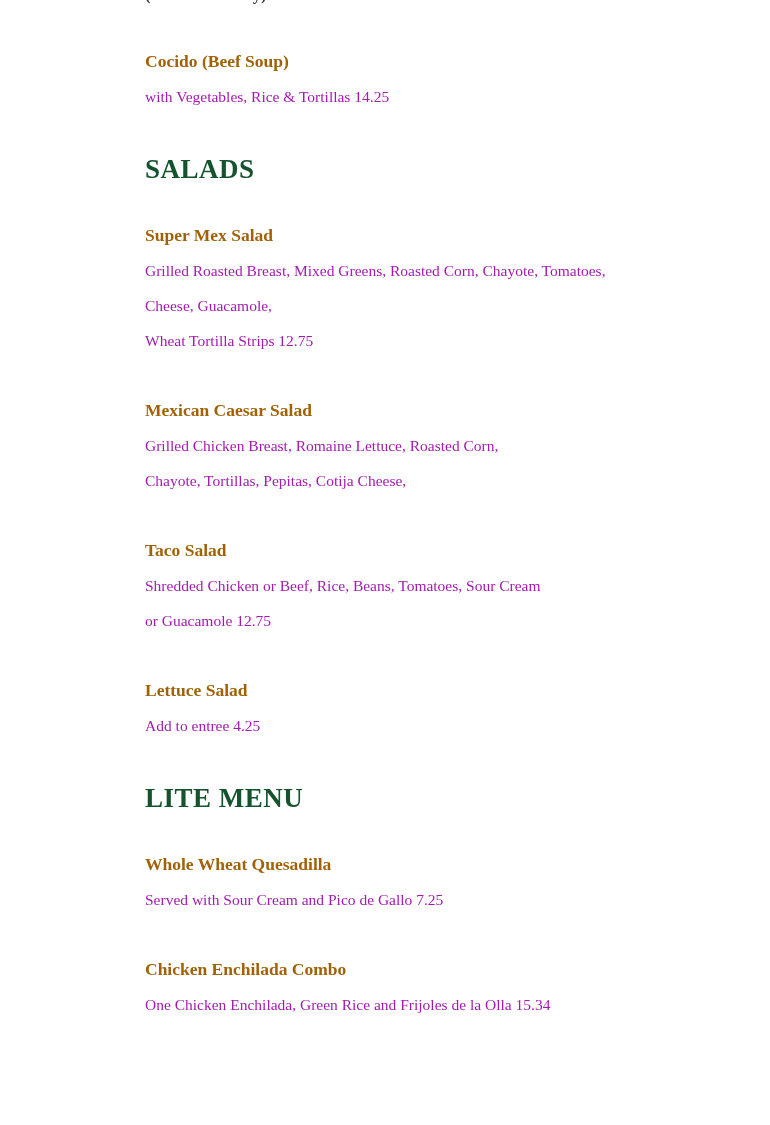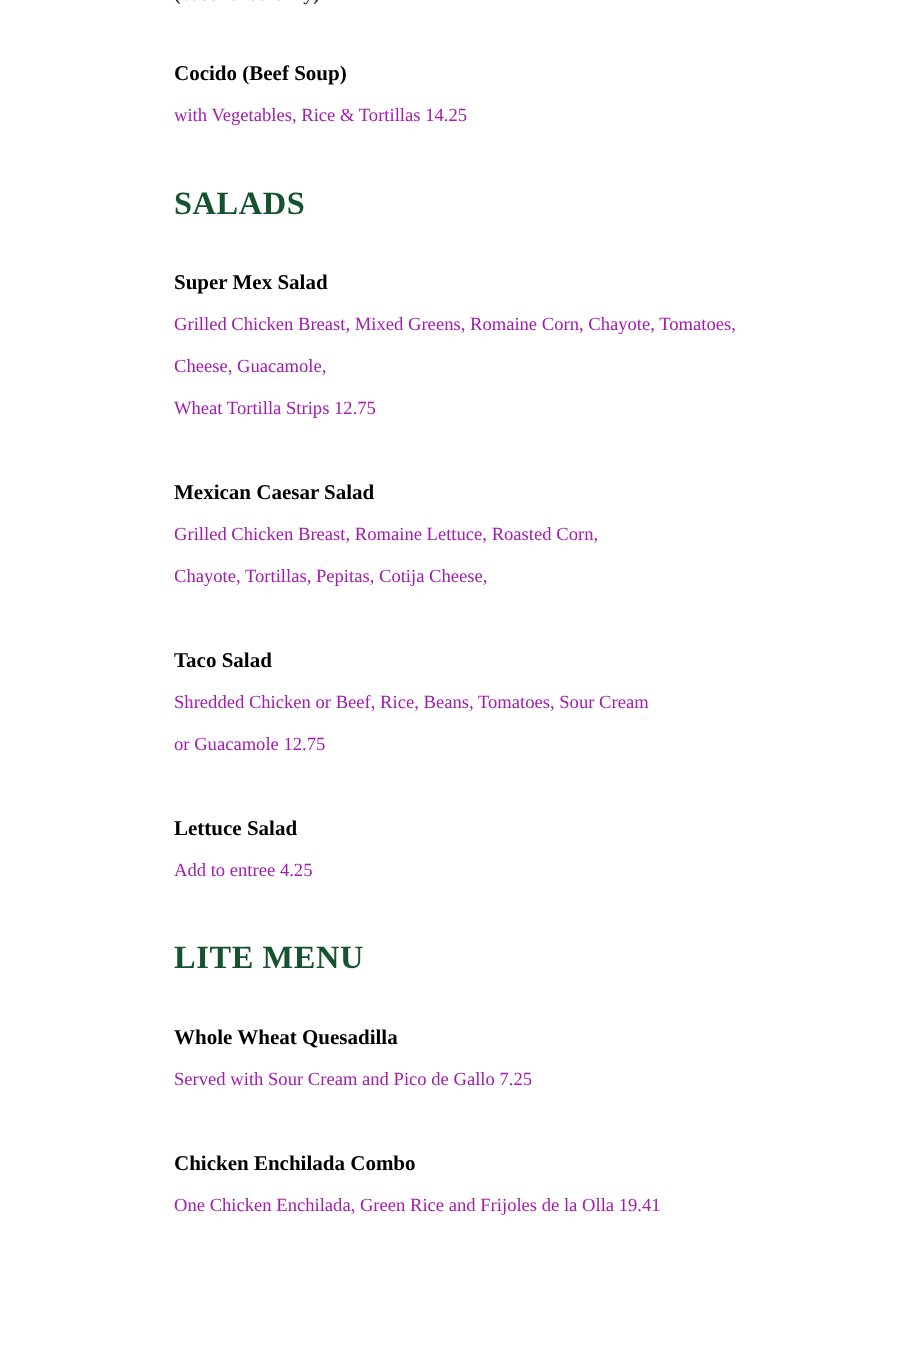--- a/index.html
+++ b/index.html
@@ -42,21 +42,21 @@
     color: #14532d;
   }
   .item {
     margin: 0 0 35px 0;
   }
   .item-name {
     font-size: 17.5px;
     font-weight: bold;
     line-height: 35px;
     margin: 0;
-    color: #000000;
+    color: #a16207;
   }
   .item-line {
     font-size: 15.5px;
     line-height: 35px;
     margin: 0;
     color: #a21caf;
   }
 </style>
 </head>
 <body>
@@ -72,21 +72,21 @@
         <h3 class="item-name">Cocido (Beef Soup)</h3>
         <p class="item-line">with Vegetables, Rice &amp; Tortillas 14.25</p>
       </div>
     </section>
 
     <section class="menu-section">
       <h2 class="section-heading">SALADS</h2>
 
       <div class="item">
         <h3 class="item-name">Super Mex Salad</h3>
-        <p class="item-line">Grilled Chicken Breast, Mixed Greens, Romaine Corn, Chayote, Tomatoes,</p>
+        <p class="item-line">Grilled Roasted Breast, Mixed Greens, Roasted Corn, Chayote, Tomatoes,</p>
         <p class="item-line">Cheese, Guacamole,</p>
         <p class="item-line">Wheat Tortilla Strips 12.75</p>
       </div>
 
       <div class="item">
         <h3 class="item-name">Mexican Caesar Salad</h3>
         <p class="item-line">Grilled Chicken Breast, Romaine Lettuce, Roasted Corn,</p>
         <p class="item-line">Chayote, Tortillas, Pepitas, Cotija Cheese,</p>
       </div>
 
@@ -105,18 +105,18 @@
     <section class="menu-section">
       <h2 class="section-heading">LITE MENU</h2>
 
       <div class="item">
         <h3 class="item-name">Whole Wheat Quesadilla</h3>
         <p class="item-line">Served with Sour Cream and Pico de Gallo 7.25</p>
       </div>
 
       <div class="item">
         <h3 class="item-name">Chicken Enchilada Combo</h3>
-        <p class="item-line">One Chicken Enchilada, Green Rice and Frijoles de la Olla 19.41</p>
+        <p class="item-line">One Chicken Enchilada, Green Rice and Frijoles de la Olla 15.34</p>
       </div>
     </section>
 
   </main>
 </div>
 
 </body></html>

